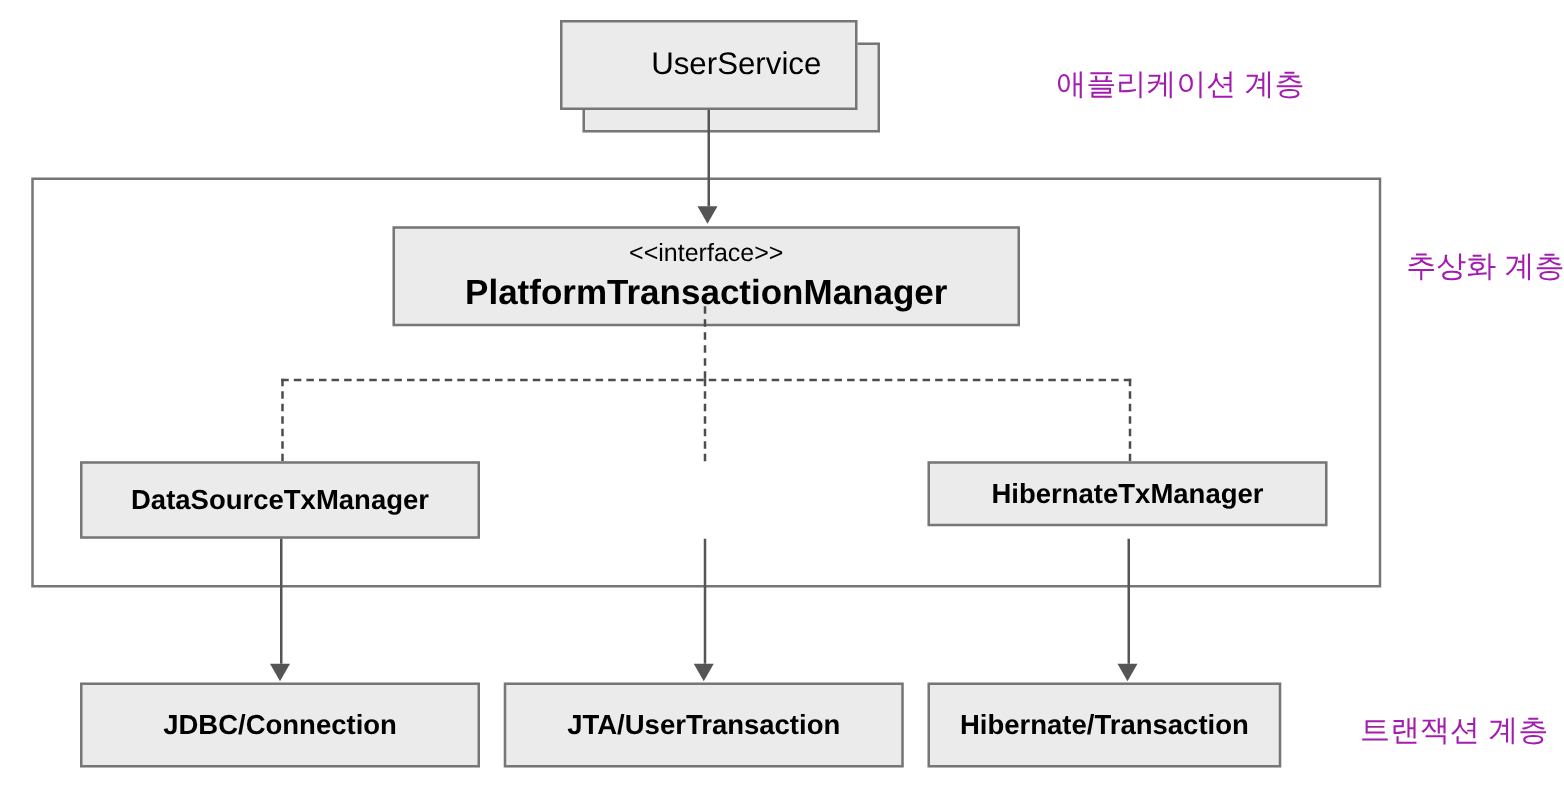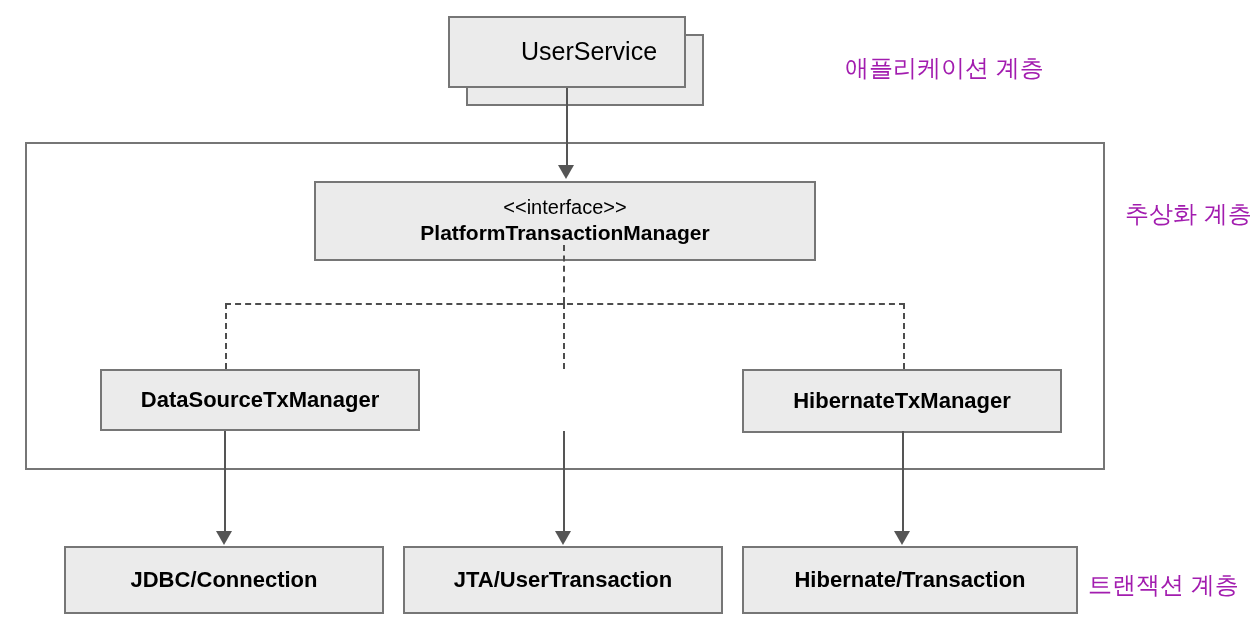--- a/index.html
+++ b/index.html
@@ -49,21 +49,21 @@
   }
   .stereotype {
     display: block;
     font-size: 20px;
     font-weight: 400;
     color: #000;
     white-space: nowrap;
   }
   .iface-name {
     display: block;
-    font-size: 21px;
+    font-size: 28px;
     font-weight: 700;
     color: #000;
     white-space: nowrap;
     margin-top: 2px;
   }
   
   .stack-back {
     position: absolute;
     box-sizing: border-box;
     background: #ebebeb;
@@ -135,43 +135,43 @@
   </div>
 
   <div class="edge-v dashed" style="left:563px; top:245px; height:58px;"></div>
 
   <div class="edge-h dashed" style="left:225px; top:303px; width:680px;"></div>
 
   <div class="edge-v dashed" style="left:225px; top:303px; height:66px;"></div>
   <div class="edge-v dashed" style="left:563px; top:303px; height:66px;"></div>
   <div class="edge-v dashed" style="left:903px; top:303px; height:66px;"></div>
 
-  <div class="node node-bold" style="left:64px; top:369px; width:320px; height:62px;margin-left:36px;">
+  <div class="node node-bold" style="left:64px; top:369px; width:320px; height:62px;">
     <span class="label">DataSourceTxManager</span>
   </div>
-  <div class="node node-bold" style="left:742px; top:369px; width:320px; height:64px;">
+  <div class="node node-bold" style="left:742px; top:369px; width:320px; height:52px;">
     <span class="label">HibernateTxManager</span>
   </div>
 
   <div class="edge-v" style="left:224px; top:431px; height:100px;"></div>
   <div class="arrowhead" style="left:216px; top:531px;"></div>
 
   <div class="edge-v" style="left:563px; top:431px; height:100px;"></div>
   <div class="arrowhead" style="left:555px; top:531px;"></div>
 
   <div class="edge-v" style="left:902px; top:431px; height:100px;"></div>
   <div class="arrowhead" style="left:894px; top:531px;"></div>
 
   <div class="node node-bold" style="left:403px; top:546px; width:320px; height:68px;">
     <span class="label">JTA/UserTransaction</span>
   </div>
   <div class="node node-bold" style="left:64px; top:546px; width:320px; height:68px;">
     <span class="label">JDBC/Connection</span>
   </div>
-  <div class="node node-bold" style="left:742px; top:546px; width:336px; height:68px;">
+  <div class="node node-bold" style="left:742px; top:546px; width:283px; height:68px;">
     <span class="label">Hibernate/Transaction</span>
   </div>
 
   <div class="layer-label" style="left:845px; top:56px;">애플리케이션 계층</div>
   <div class="layer-label" style="left:1125px; top:175px;margin-top:27px;">추상화 계층</div>
   <div class="layer-label" style="left:1088px; top:573px;">트랜잭션 계층</div>
 
 </div>
 
 </body></html>

